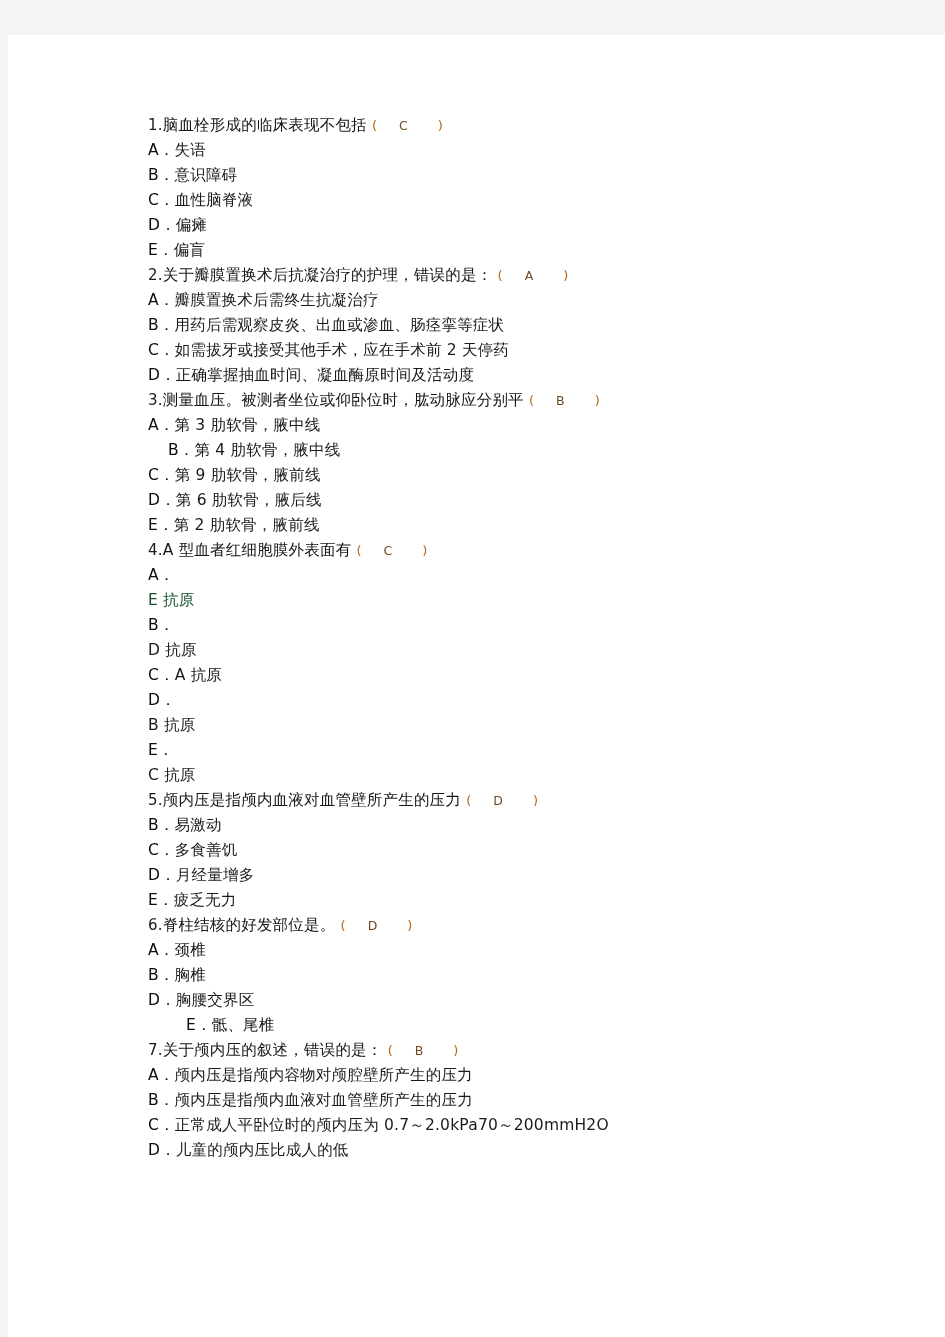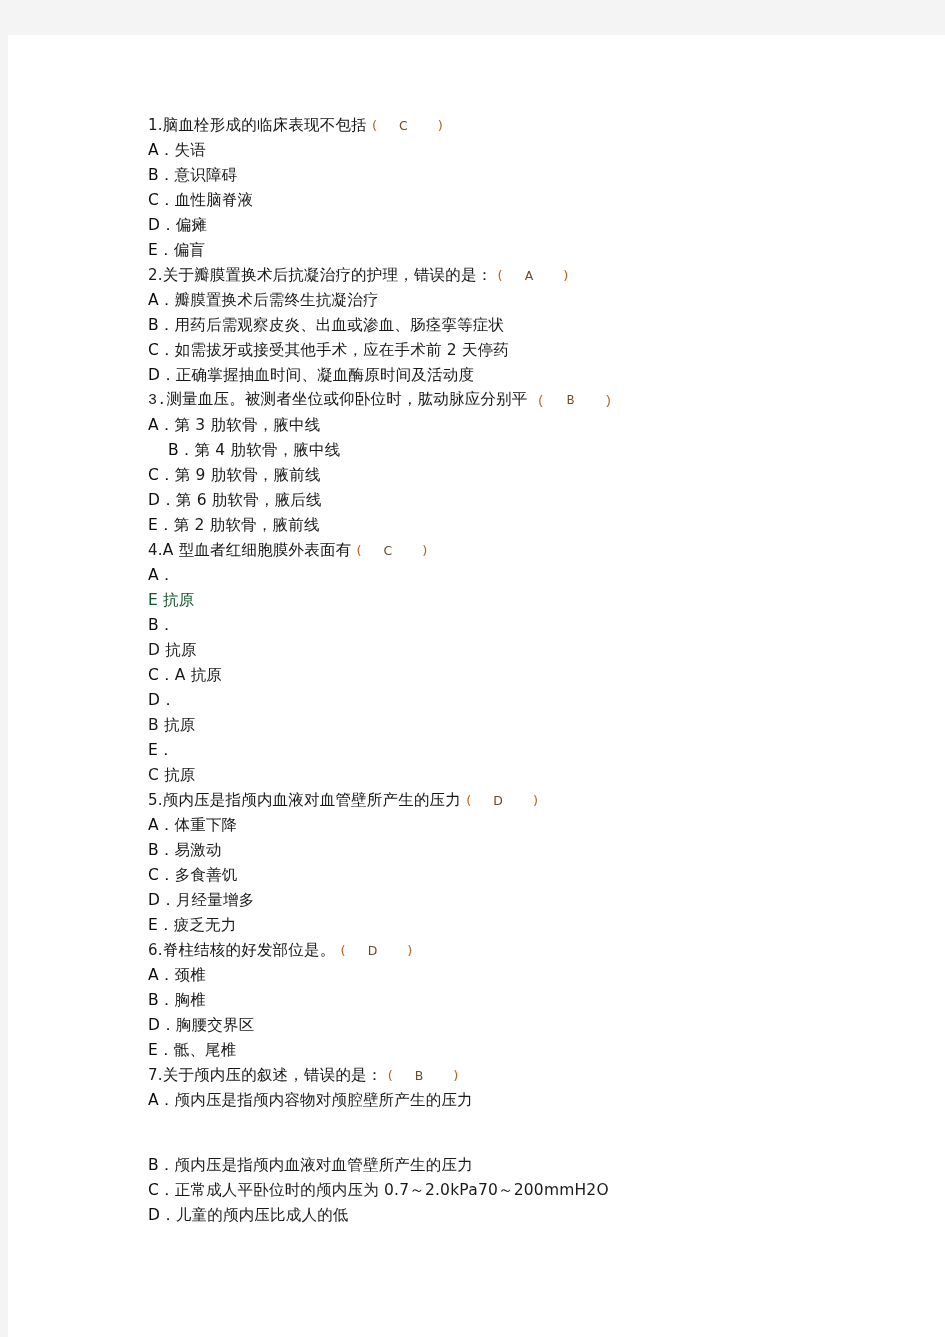--- a/index.html
+++ b/index.html
@@ -76,46 +76,45 @@
       <div class="line opt-line" style="color: rgb(26, 26, 26);"><span class="opt-letter">A．</span><span>失语</span></div>
       <div class="line opt-line" style="color: rgb(26, 26, 26);"><span class="opt-letter">B．</span><span>意识障碍</span></div>
       <div class="line opt-line" style="color: rgb(26, 26, 26);"><span class="opt-letter">C．</span><span>血性脑脊液</span></div>
       <div class="line opt-line" style="color: rgb(26, 26, 26);"><span class="opt-letter">D．</span><span>偏瘫</span></div>
       <div class="line opt-line" style="color: rgb(26, 26, 26);"><span class="opt-letter">E．</span><span>偏盲</span></div>
       <div class="line q-line" style="color: rgb(26, 26, 26);"><span class="num">2.</span><span class="stem">关于瓣膜置换术后抗凝治疗的护理，错误的是：</span> <span class="ans"><span class="paren" style="color: rgb(181, 101, 29);">(</span><span class="sp-in"></span><span class="letter">A</span><span class="sp-out"></span><span class="paren" style="color: rgb(181, 101, 29);">)</span></span></div>
       <div class="line opt-line" style="color: rgb(26, 26, 26);"><span class="opt-letter">A．</span><span>瓣膜置换术后需终生抗凝治疗</span></div>
       <div class="line opt-line" style="color: rgb(26, 26, 26);"><span class="opt-letter">B．</span><span>用药后需观察皮炎、出血或渗血、肠痉挛等症状</span></div>
       <div class="line opt-line" style="color: rgb(26, 26, 26);"><span class="opt-letter">C．</span><span>如需拔牙或接受其他手术，应在手术前 2 天停药</span></div>
       <div class="line opt-line" style="color: rgb(26, 26, 26);"><span class="opt-letter">D．</span><span>正确掌握抽血时间、凝血酶原时间及活动度</span></div>
-      <div class="line q-line" style="color: rgb(26, 26, 26); font-family: Liberation Mono, monospace;"><span class="num">3.</span><span class="stem">测量血压。被测者坐位或仰卧位时，肱动脉应分别平</span> <span class="ans"><span class="paren" style="color: rgb(181, 101, 29);">(</span><span class="sp-in"></span><span class="letter">B</span><span class="sp-out"></span><span class="paren" style="color: rgb(181, 101, 29);">)</span></span></div>
+      <div class="line q-line" style="color: rgb(26, 26, 26);"><span class="num">3.</span><span class="stem">测量血压。被测者坐位或仰卧位时，肱动脉应分别平</span> <span class="ans"><span class="paren" style="color: rgb(181, 101, 29);">(</span><span class="sp-in"></span><span class="letter">B</span><span class="sp-out"></span><span class="paren" style="color: rgb(181, 101, 29);">)</span></span></div>
       <div class="line opt-line" style="color: rgb(26, 26, 26);"><span class="opt-letter">A．</span><span>第 3 肋软骨，腋中线</span></div>
       <div class="line opt-line" style="color: rgb(26, 26, 26); margin-left: 20px;"><span class="opt-letter">B．</span><span>第 4 肋软骨，腋中线</span></div>
       <div class="line opt-line" style="color: rgb(26, 26, 26);"><span class="opt-letter">C．</span><span>第 9 肋软骨，腋前线</span></div>
       <div class="line opt-line" style="color: rgb(26, 26, 26);"><span class="opt-letter">D．</span><span>第 6 肋软骨，腋后线</span></div>
       <div class="line opt-line" style="color: rgb(26, 26, 26);"><span class="opt-letter">E．</span><span>第 2 肋软骨，腋前线</span></div>
       <div class="line q-line" style="color: rgb(26, 26, 26);"><span class="num">4.</span><span class="stem">A 型血者红细胞膜外表面有</span> <span class="ans"><span class="paren" style="color: rgb(181, 101, 29);">(</span><span class="sp-in"></span><span class="letter">C</span><span class="sp-out"></span><span class="paren" style="color: rgb(181, 101, 29);">)</span></span></div>
       <div class="line opt-line" style="color: rgb(26, 26, 26);"><span class="opt-letter">A．</span><span></span></div>
       <div class="line opt-line" style="color: #14532d;"><span class="opt-letter"></span><span>E 抗原</span></div>
       <div class="line opt-line" style="color: rgb(26, 26, 26);"><span class="opt-letter">B．</span><span></span></div>
       <div class="line opt-line" style="color: rgb(26, 26, 26);"><span class="opt-letter"></span><span>D 抗原</span></div>
       <div class="line opt-line" style="color: rgb(26, 26, 26);"><span class="opt-letter">C．</span><span>A 抗原</span></div>
       <div class="line opt-line" style="color: rgb(26, 26, 26);"><span class="opt-letter">D．</span><span></span></div>
       <div class="line opt-line" style="color: rgb(26, 26, 26);"><span class="opt-letter"></span><span>B 抗原</span></div>
       <div class="line opt-line" style="color: rgb(26, 26, 26);"><span class="opt-letter">E．</span><span></span></div>
       <div class="line opt-line" style="color: rgb(26, 26, 26);"><span class="opt-letter"></span><span>C 抗原</span></div>
       <div class="line q-line" style="color: rgb(26, 26, 26);"><span class="num">5.</span><span class="stem">颅内压是指颅内血液对血管壁所产生的压力</span> <span class="ans"><span class="paren" style="color: rgb(181, 101, 29);">(</span><span class="sp-in"></span><span class="letter">D</span><span class="sp-out"></span><span class="paren" style="color: rgb(181, 101, 29);">)</span></span></div>
-      <div class="line opt-line" style="color: rgb(26, 26, 26);"><span class="opt-letter">A．</span><span>体重下降</span></div>
       <div class="line opt-line" style="color: rgb(26, 26, 26);"><span class="opt-letter">B．</span><span>易激动</span></div>
       <div class="line opt-line" style="color: rgb(26, 26, 26);"><span class="opt-letter">C．</span><span>多食善饥</span></div>
       <div class="line opt-line" style="color: rgb(26, 26, 26);"><span class="opt-letter">D．</span><span>月经量增多</span></div>
       <div class="line opt-line" style="color: rgb(26, 26, 26);"><span class="opt-letter">E．</span><span>疲乏无力</span></div>
       <div class="line q-line" style="color: rgb(26, 26, 26);"><span class="num">6.</span><span class="stem">脊柱结核的好发部位是。</span> <span class="ans"><span class="paren" style="color: rgb(181, 101, 29);">(</span><span class="sp-in"></span><span class="letter">D</span><span class="sp-out"></span><span class="paren" style="color: rgb(181, 101, 29);">)</span></span></div>
       <div class="line opt-line" style="color: rgb(26, 26, 26);"><span class="opt-letter">A．</span><span>颈椎</span></div>
       <div class="line opt-line" style="color: rgb(26, 26, 26);"><span class="opt-letter">B．</span><span>胸椎</span></div>
       <div class="line opt-line" style="color: rgb(26, 26, 26);"><span class="opt-letter">D．</span><span>胸腰交界区</span></div>
-      <div class="line opt-line" style="color: rgb(26, 26, 26);"><span class="opt-letter">E．</span><span>骶、尾椎</span></div>
+      <div class="line opt-line" style="color: rgb(26, 26, 26); margin-left: 38px;"><span class="opt-letter">E．</span><span>骶、尾椎</span></div>
       <div class="line q-line" style="color: rgb(26, 26, 26);"><span class="num">7.</span><span class="stem">关于颅内压的叙述，错误的是：</span> <span class="ans"><span class="paren" style="color: rgb(181, 101, 29);">(</span><span class="sp-in"></span><span class="letter">B</span><span class="sp-out"></span><span class="paren" style="color: rgb(181, 101, 29);">)</span></span></div>
       <div class="line opt-line" style="color: rgb(26, 26, 26);"><span class="opt-letter">A．</span><span>颅内压是指颅内容物对颅腔壁所产生的压力</span></div>
-      <div class="line opt-line" style="color: rgb(26, 26, 26); margin-top: 40px;"><span class="opt-letter">B．</span><span>颅内压是指颅内血液对血管壁所产生的压力</span></div>
+      <div class="line opt-line" style="color: rgb(26, 26, 26);"><span class="opt-letter">B．</span><span>颅内压是指颅内血液对血管壁所产生的压力</span></div>
       <div class="line opt-line" style="color: rgb(26, 26, 26);"><span class="opt-letter">C．</span><span>正常成人平卧位时的颅内压为 0.7～2.0kPa70～200mmH2O</span></div>
       <div class="line opt-line" style="color: rgb(26, 26, 26);"><span class="opt-letter">D．</span><span>儿童的颅内压比成人的低</span></div>
     </div>
 </div>
 
 </body></html>

